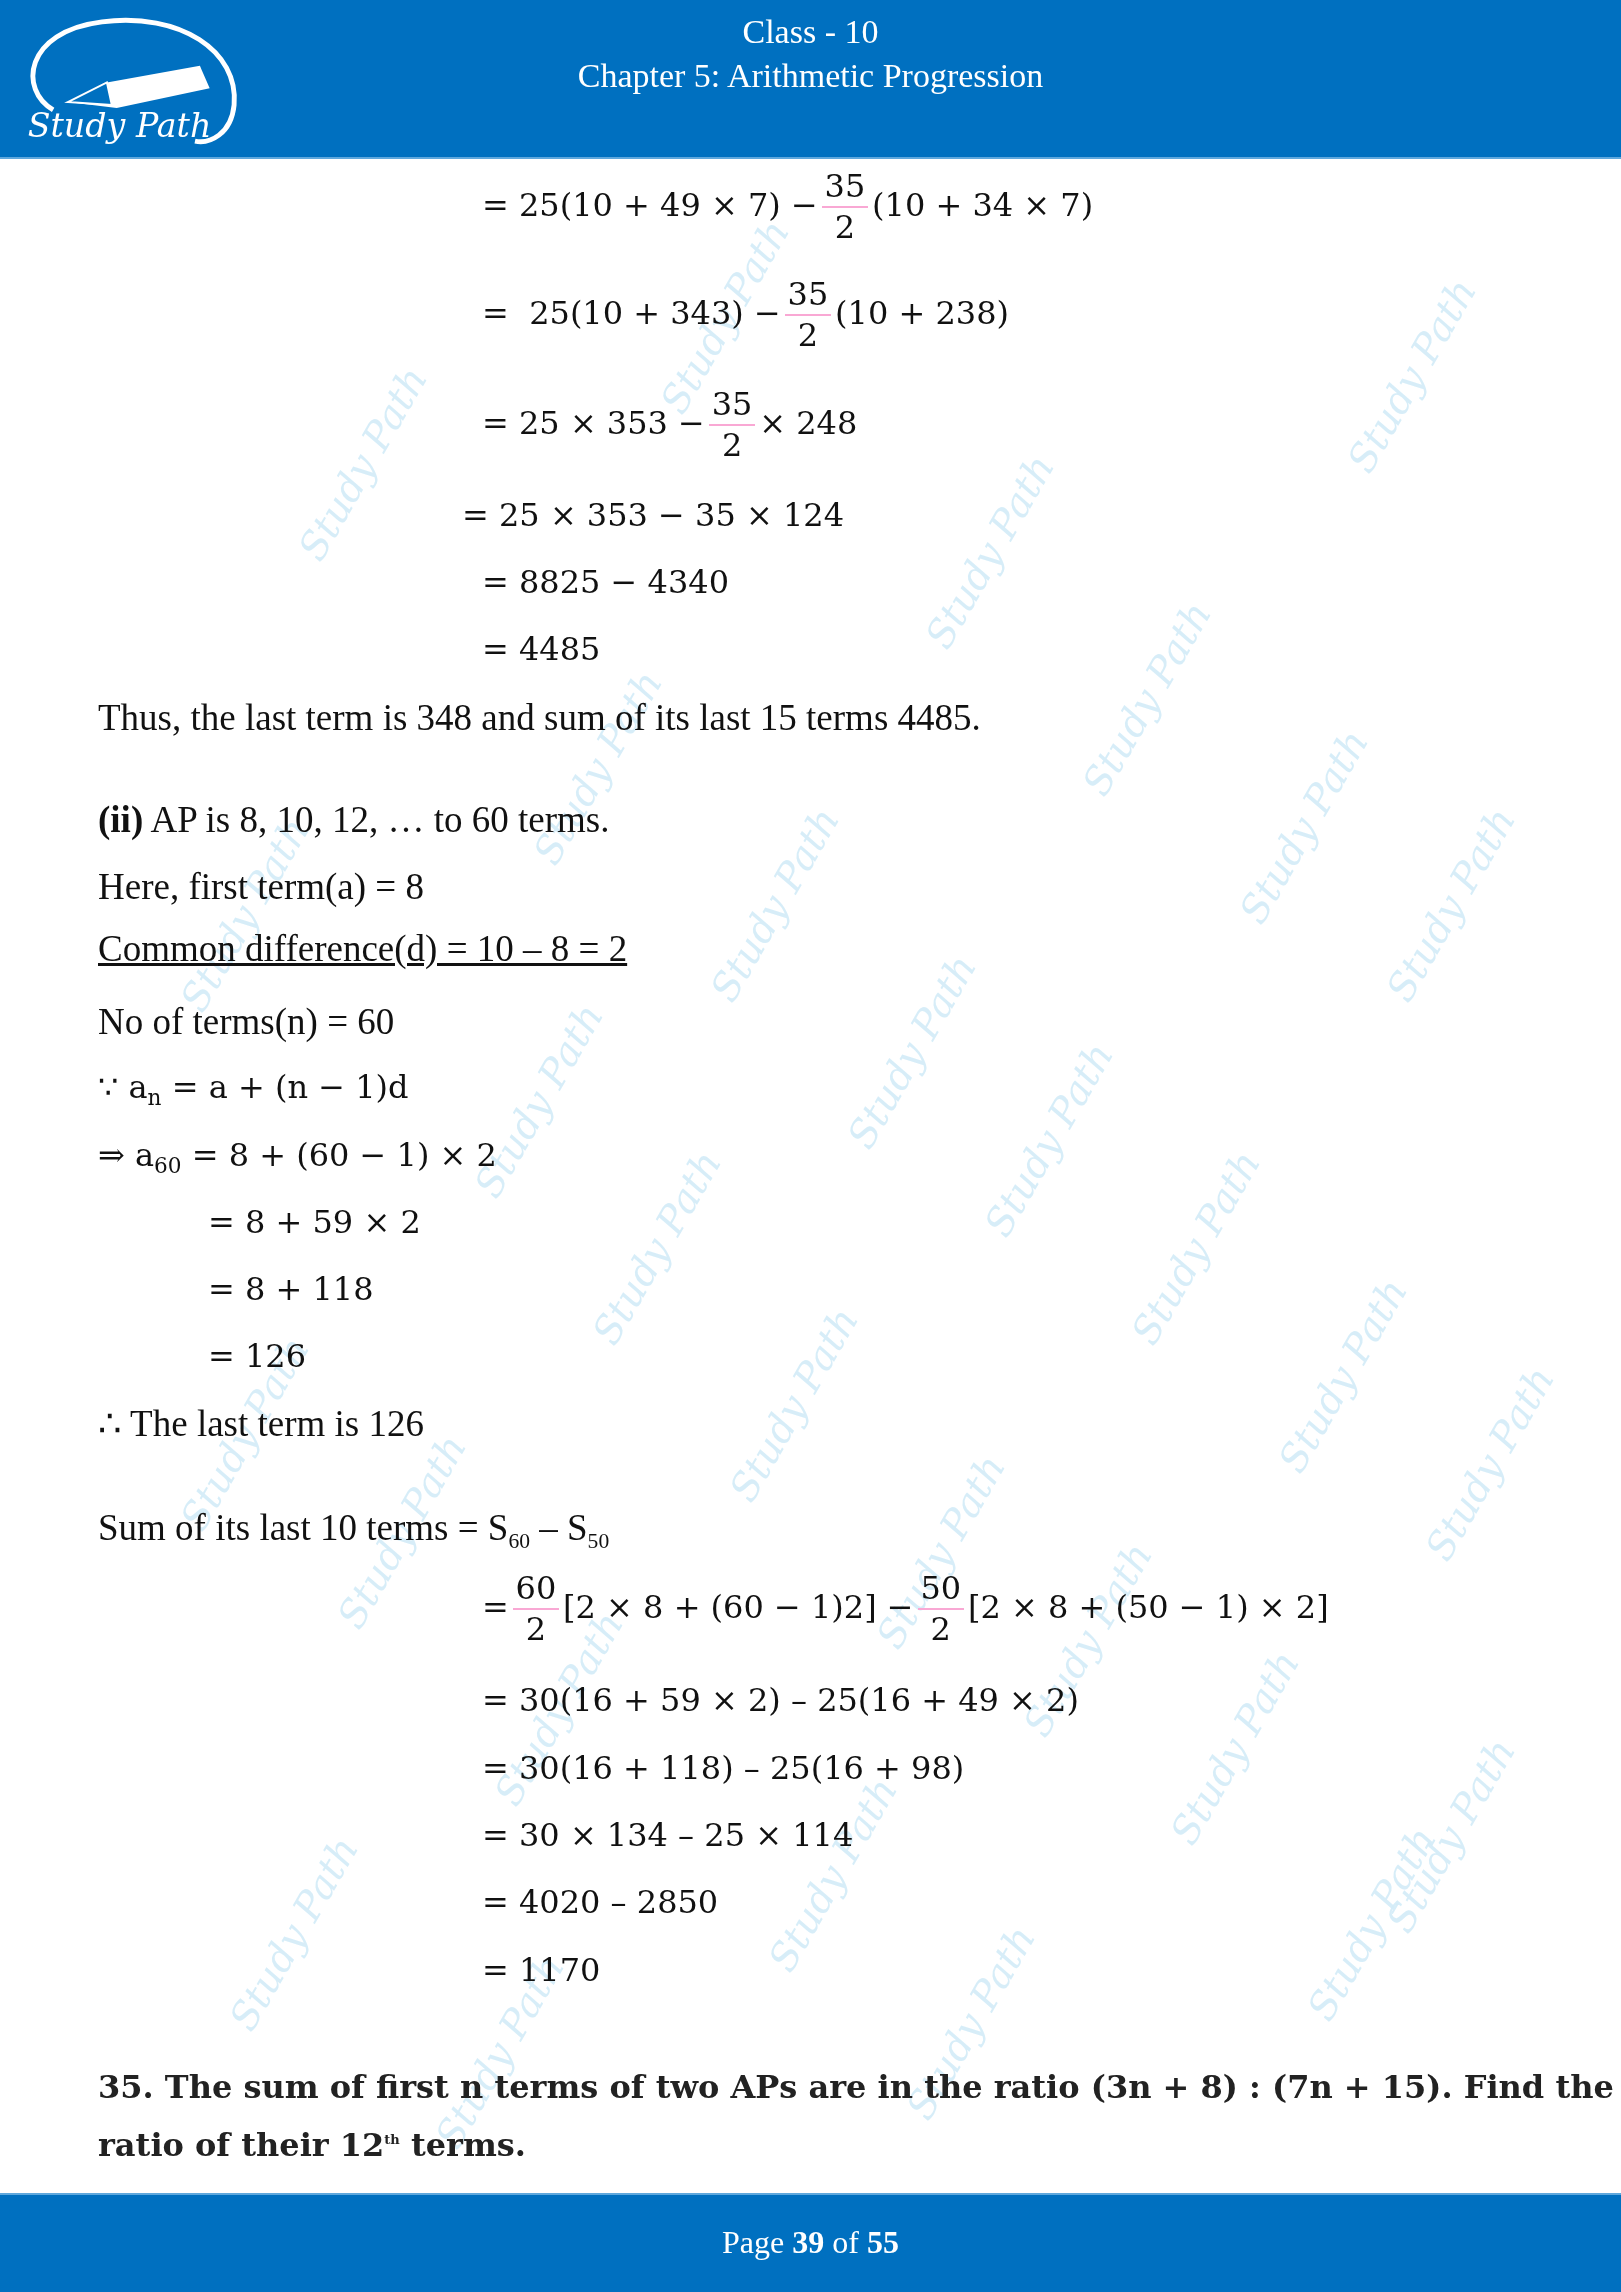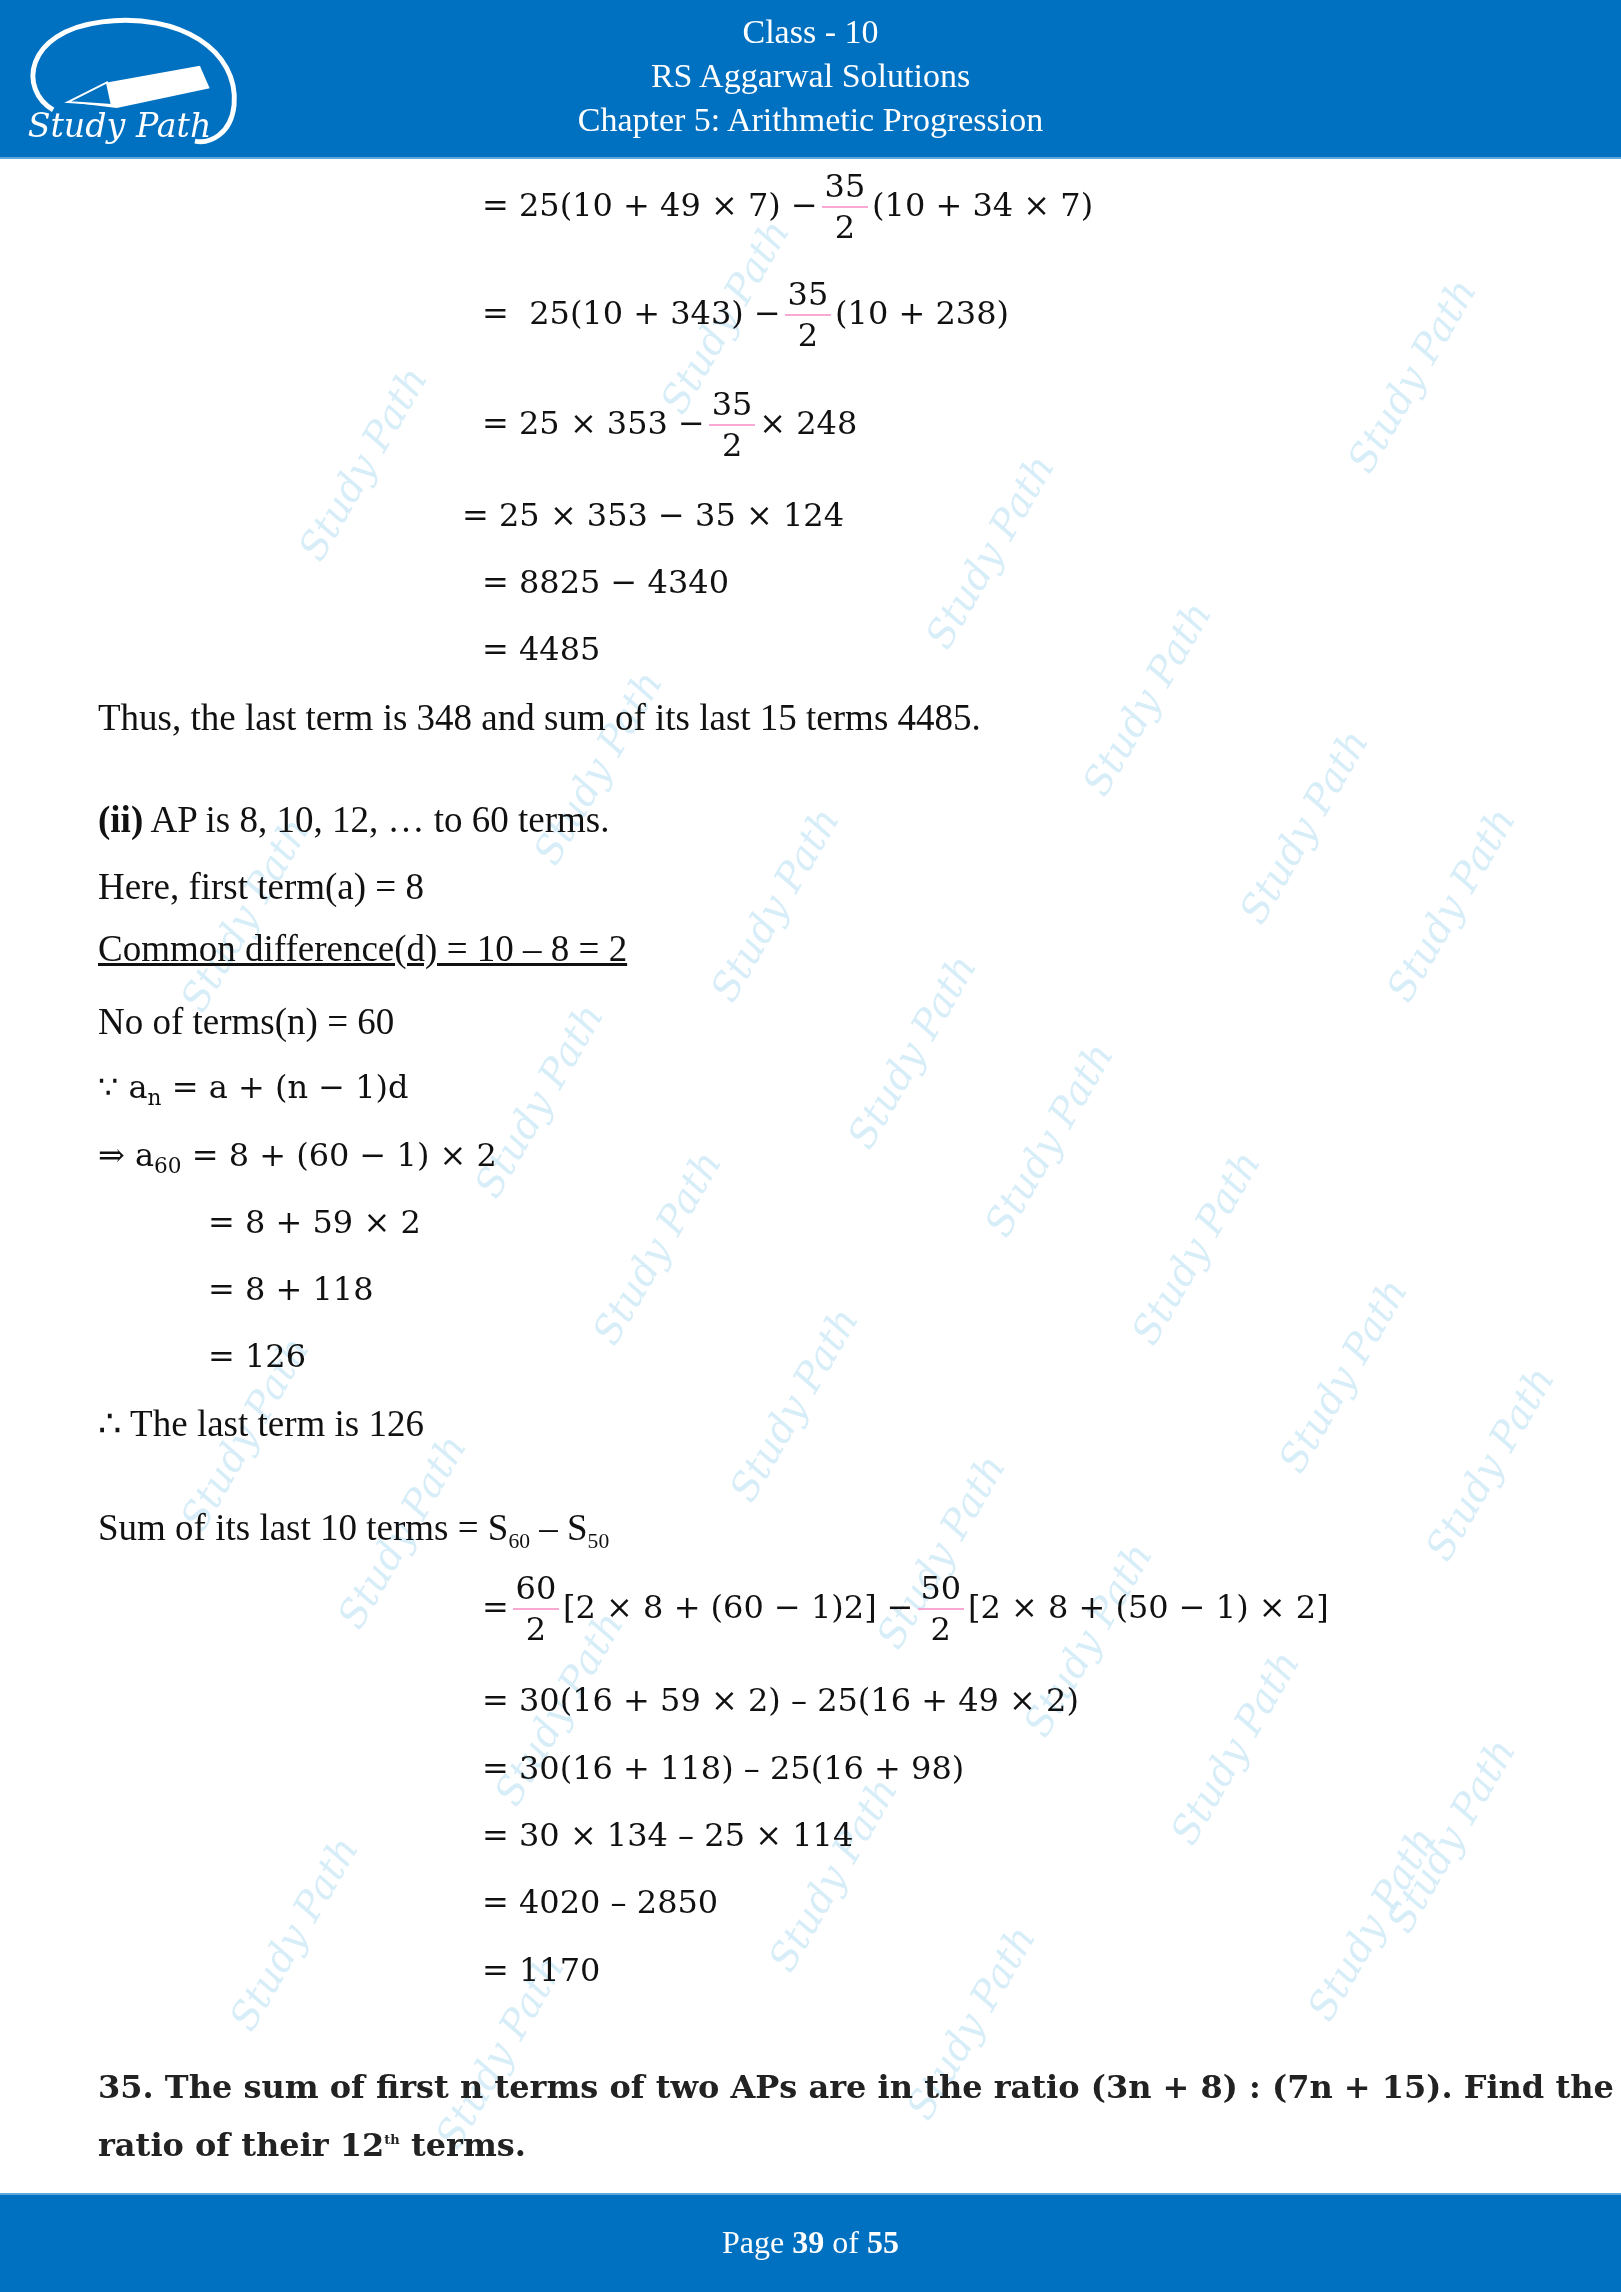--- a/index.html
+++ b/index.html
@@ -32,21 +32,20 @@
 
 <div class="header">
   <svg class="logo" viewBox="0 0 230 140">
     <path d="M40 100 C 5 80, 10 20, 90 10 C 170 0, 230 40, 225 95 C 222 125, 200 135, 185 132" fill="none" stroke="#fff" stroke-width="5"></path>
     <path d="M55 92 L95 72 L190 55 L200 78 L105 98 Z" fill="#fff"></path>
     <path d="M55 92 L95 72 L100 95 Z" fill="#0070c0" stroke="#fff" stroke-width="2"></path>
     <text x="14" y="128" fill="#fff" font-family="DejaVu Serif, serif" font-style="italic" font-size="34">Study Path</text>
   </svg>
   <div class="titles">
     <div>Class - 10</div>
-    <div>RS Aggarwal Solutions</div>
     <div>Chapter 5: Arithmetic Progression</div>
   </div>
 </div>
 
 <div class="wm" style="left:255px;top:441px;">Study Path</div>
 <div class="wm" style="left:617px;top:294px;">Study Path</div>
 <div class="wm" style="left:1304px;top:353px;">Study Path</div>
 <div class="wm" style="left:882px;top:529px;">Study Path</div>
 <div class="wm" style="left:1039px;top:676px;">Study Path</div>
 <div class="wm" style="left:490px;top:745px;">Study Path</div>

